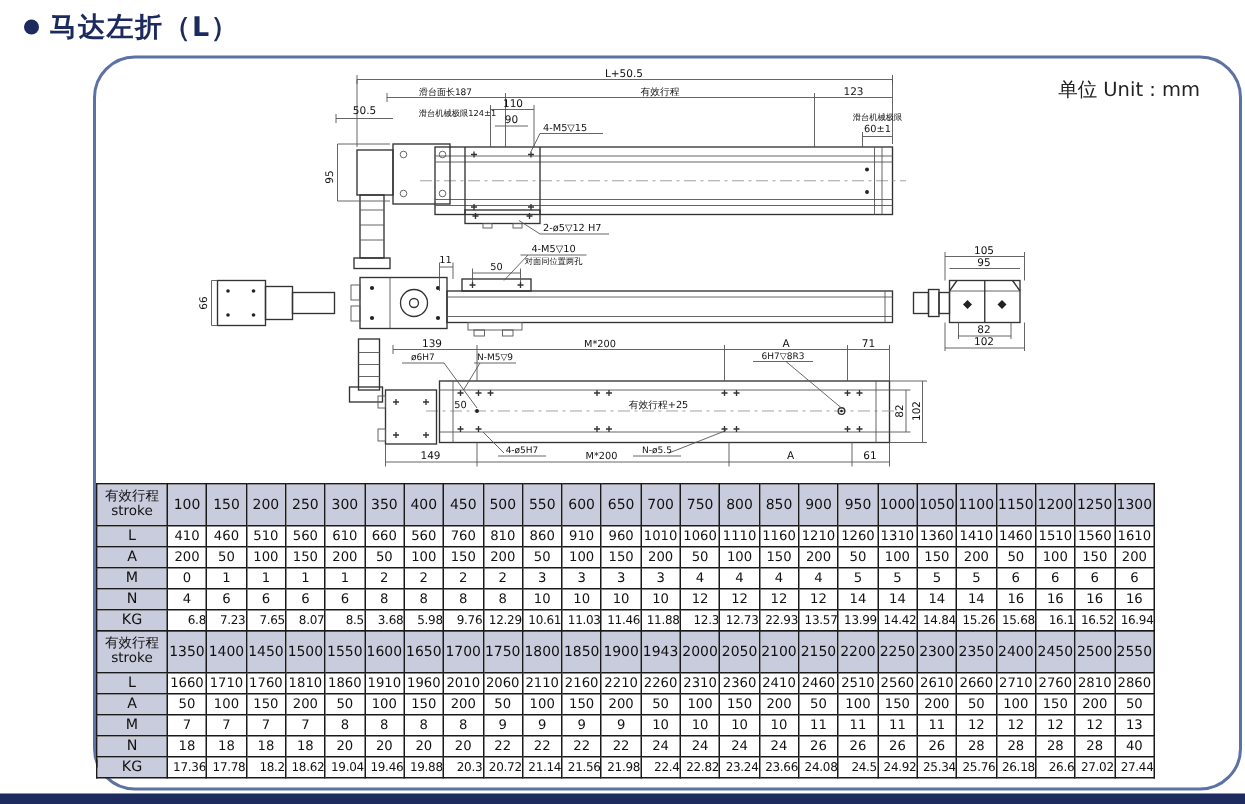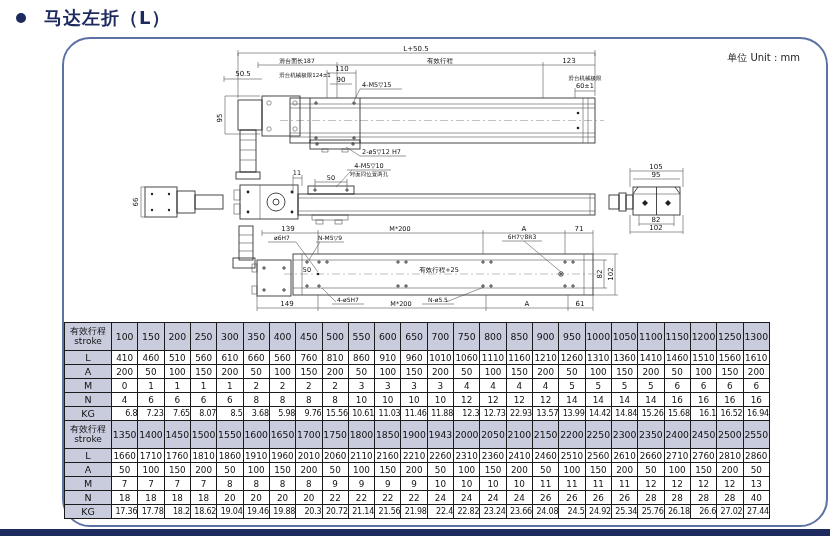--- a/index.html
+++ b/index.html
@@ -3,29 +3,29 @@
 <meta charset="utf-8">
 <style>
   html,body{margin:0;padding:0;}
   body{
     width:830px;height:536px;position:relative;overflow:hidden;
     background:#ffffff;
     font-family:"DejaVu Sans","Liberation Sans",sans-serif;
   }
   .page-title{
     position:absolute;left:16px;top:6px;font-size:18px;font-weight:bold;
-    color:#1c2a5e;letter-spacing:1px;display:flex;align-items:center;gap:18px;
+    color:#1c2a5e;letter-spacing:1px;display:flex;align-items:center;gap:7px;
   }
   .bullet{width:10px;height:10px;border-radius:50%;background:#1c2a5e;display:inline-block;}
   .frame{
     position:absolute;left:62px;top:37px;width:762px;height:486px;
     border:2px solid #5d72a4;border-radius:28px;background:#fff;
   }
   .unit-label{
-    position:absolute;top:12px;right:26px;font-size:10px;color:#222;text-align:right;
+    position:absolute;top:12px;right:26px;font-size:13px;color:#222;text-align:right;
   }
   svg.drawing{position:absolute;left:64px;top:43px;}
   svg.drawing text{fill:#111;}
   .f5{font-size:5.5px;}
   .f6{font-size:6px;}
   .f65{font-size:6.5px;}
   .f7{font-size:7px;}
   .geo{stroke:#333;stroke-width:0.9;fill:none;}
   .geo2{stroke:#555;stroke-width:0.6;fill:none;}
   .dim{stroke:#555;stroke-width:0.6;fill:none;}
@@ -431,21 +431,21 @@
         <tr>
           <td class="lbl">KG</td>
           <td class="kg-cell">6.8</td>
           <td class="kg-cell">7.23</td>
           <td class="kg-cell">7.65</td>
           <td class="kg-cell">8.07</td>
           <td class="kg-cell">8.5</td>
           <td class="kg-cell">3.68</td>
           <td class="kg-cell">5.98</td>
           <td class="kg-cell">9.76</td>
-          <td class="kg-cell">15.56</td>
+          <td class="kg-cell">12.29</td>
           <td class="kg-cell">10.61</td>
           <td class="kg-cell">11.03</td>
           <td class="kg-cell">11.46</td>
           <td class="kg-cell">11.88</td>
           <td class="kg-cell">12.3</td>
           <td class="kg-cell">12.73</td>
           <td class="kg-cell">22.93</td>
           <td class="kg-cell">13.57</td>
           <td class="kg-cell">13.99</td>
           <td class="kg-cell">14.42</td>

